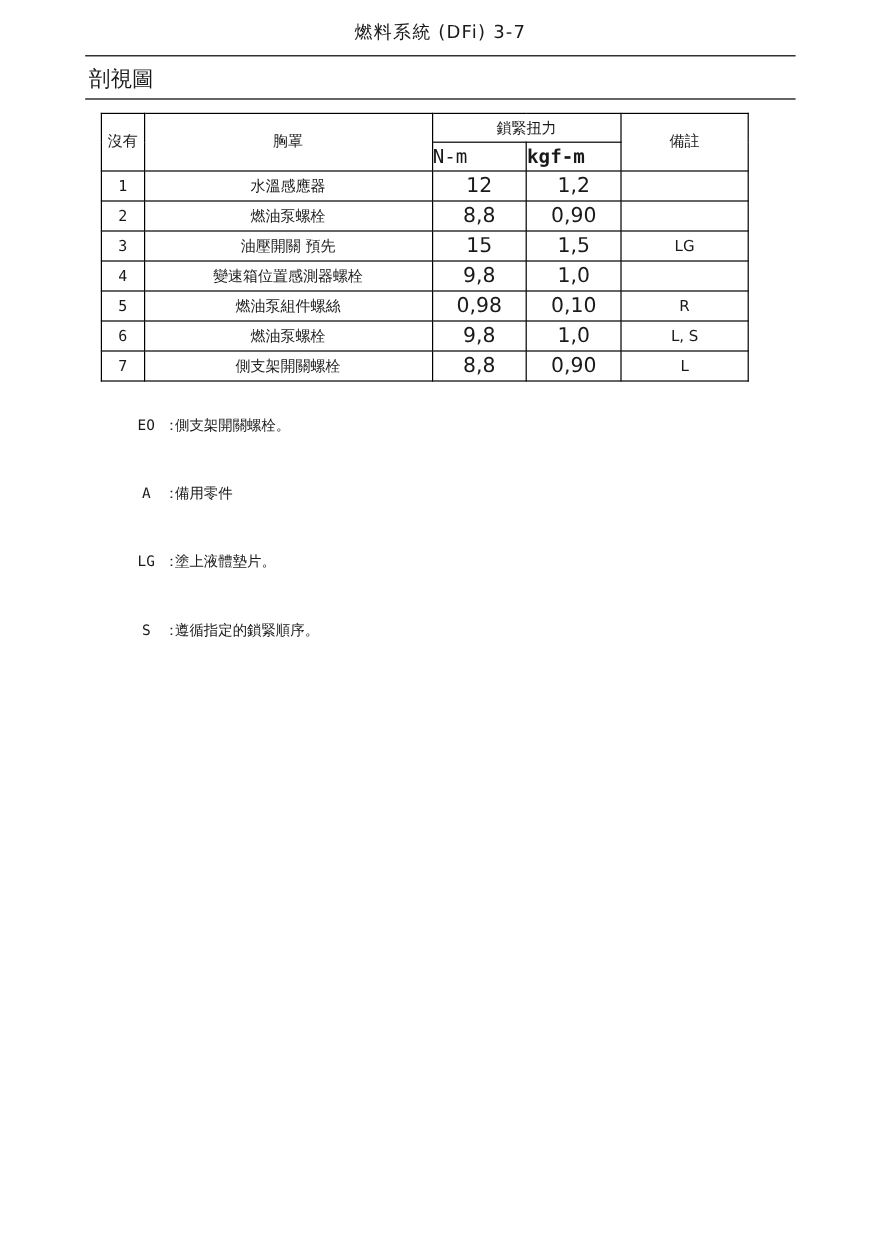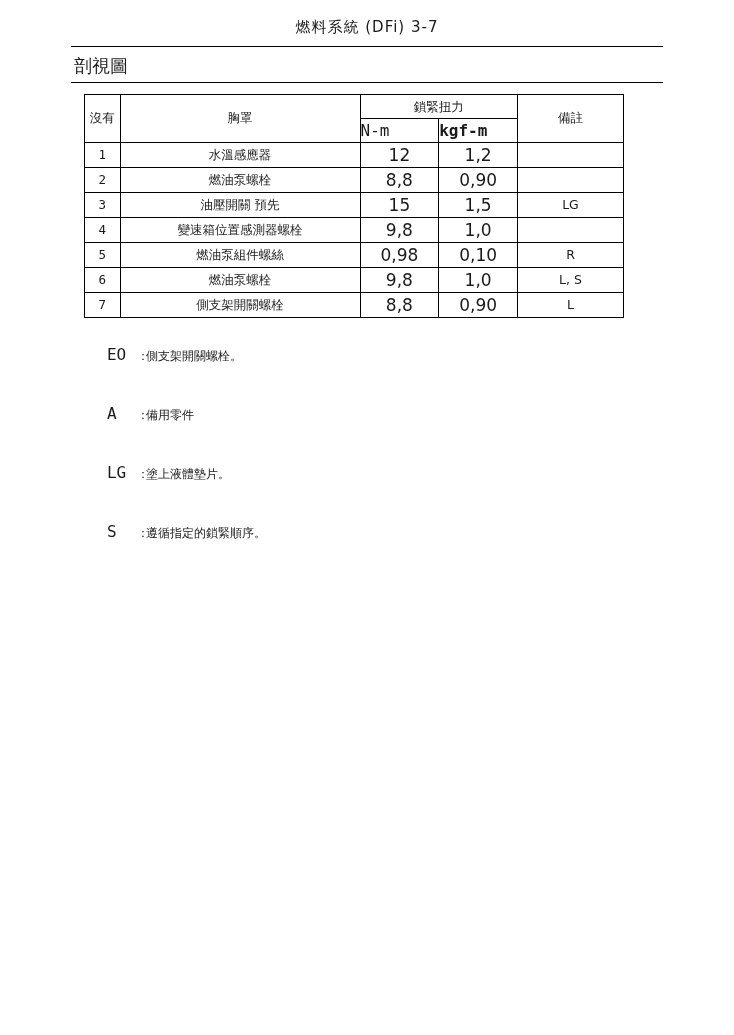--- a/index.html
+++ b/index.html
@@ -119,23 +119,23 @@
     font-family: "DejaVu Sans", "Liberation Sans", sans-serif;
     font-size: 12px;
     line-height: 19px;
   }
   .note-row {
     white-space: pre;
   }
   .note-key {
     display: inline-block;
     width: 30px;
-    text-align: left;
+    text-align: center;
     font-family: "DejaVu Sans Mono", "Liberation Mono", monospace;
-    font-size: 16px;
+    font-size: 12px;
   }
   .note-sep { display: inline-block; width: 9px; }
 </style>
 </head>
 <body>
 
 <div class="page">
 
   <div class="header">
     <span>燃料系統 (DFi) 3-7</span>

